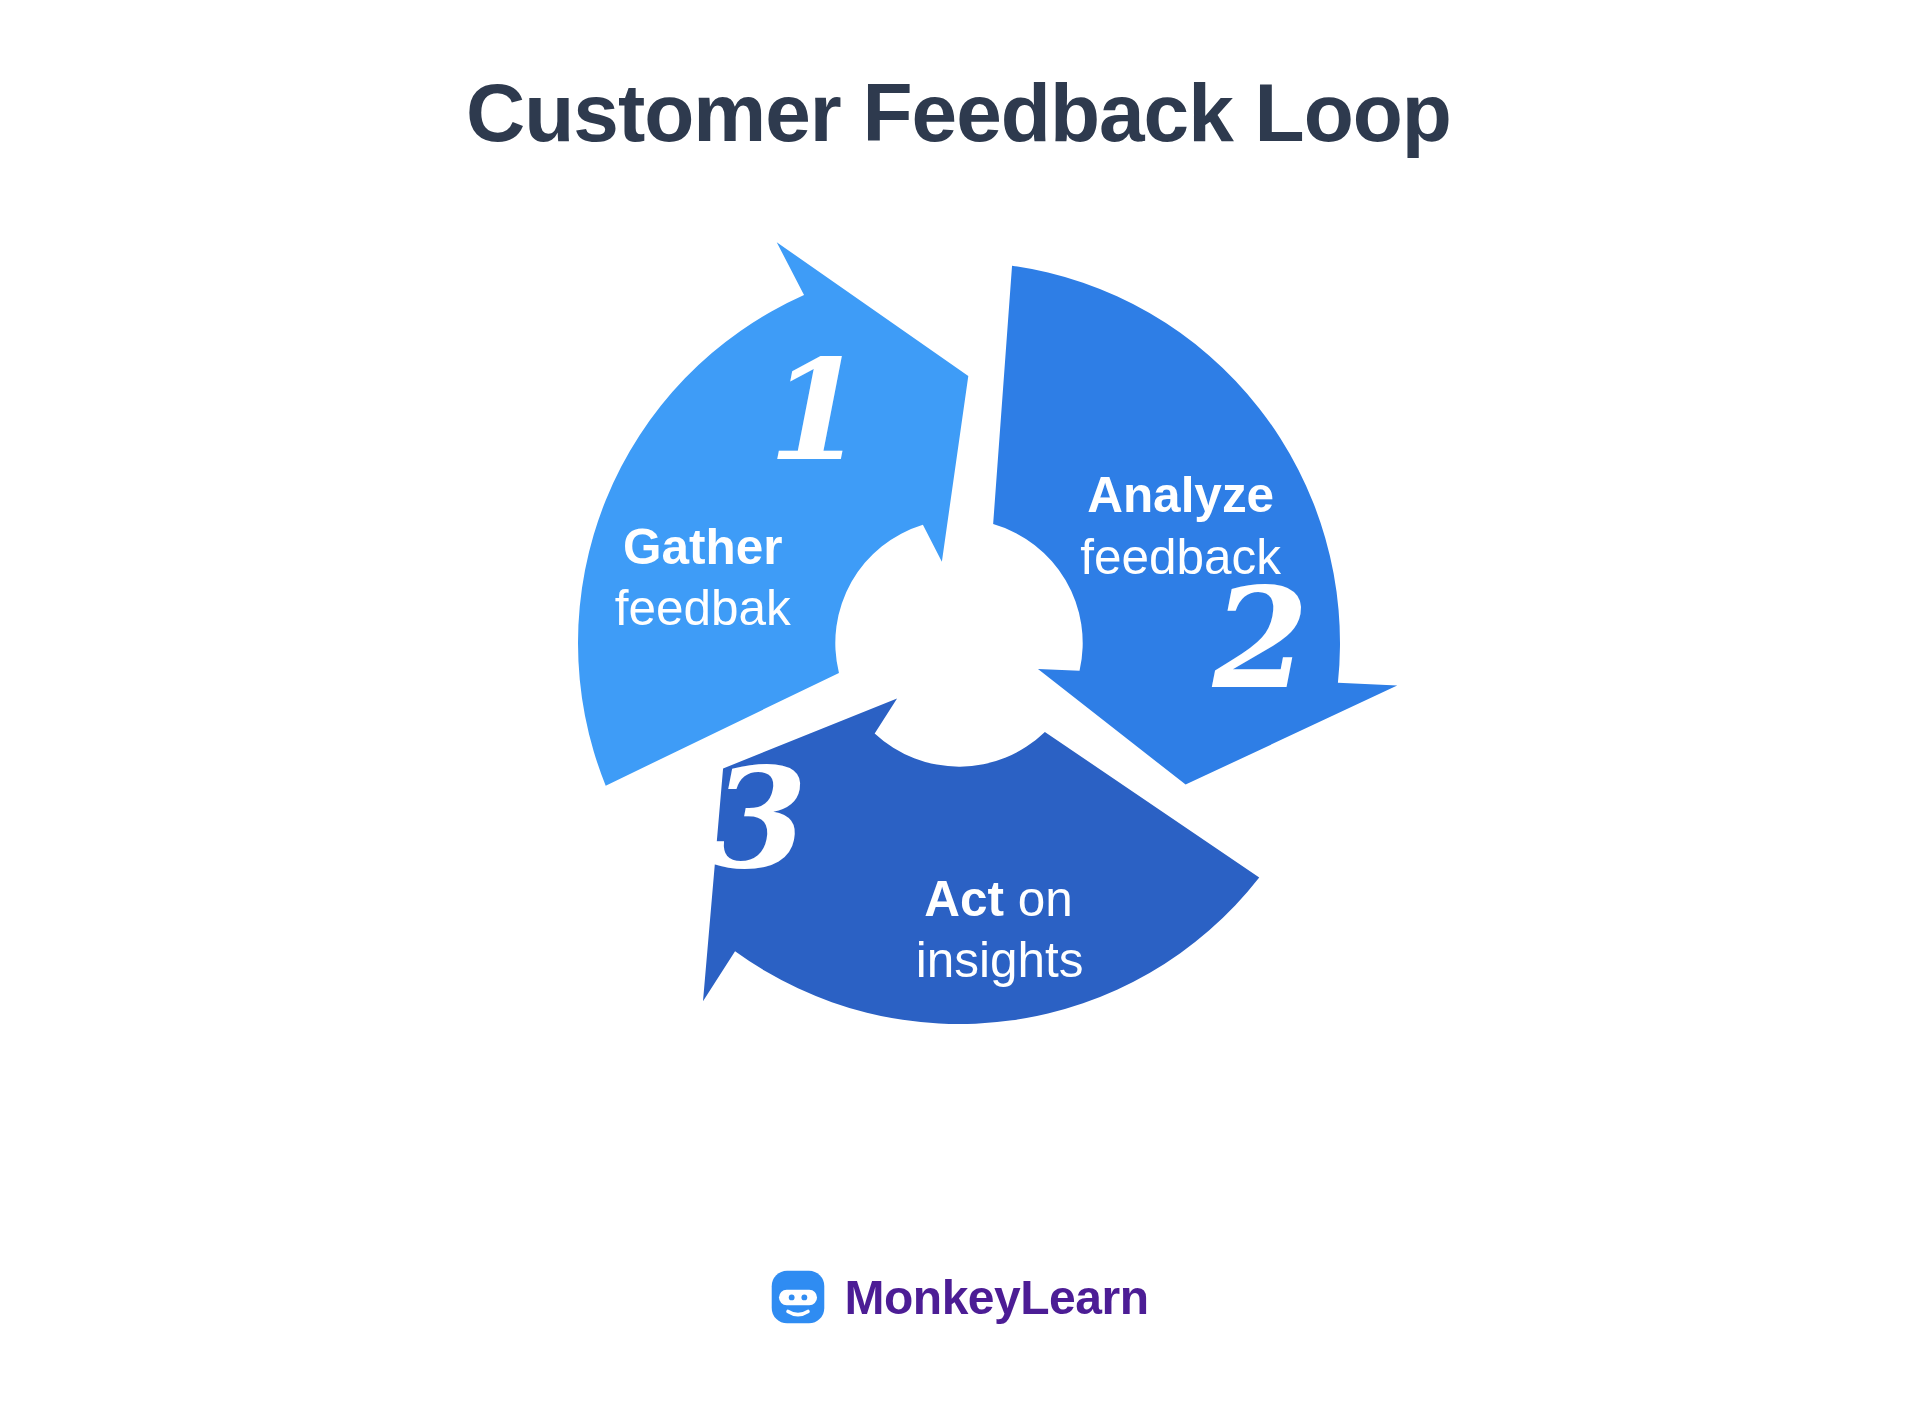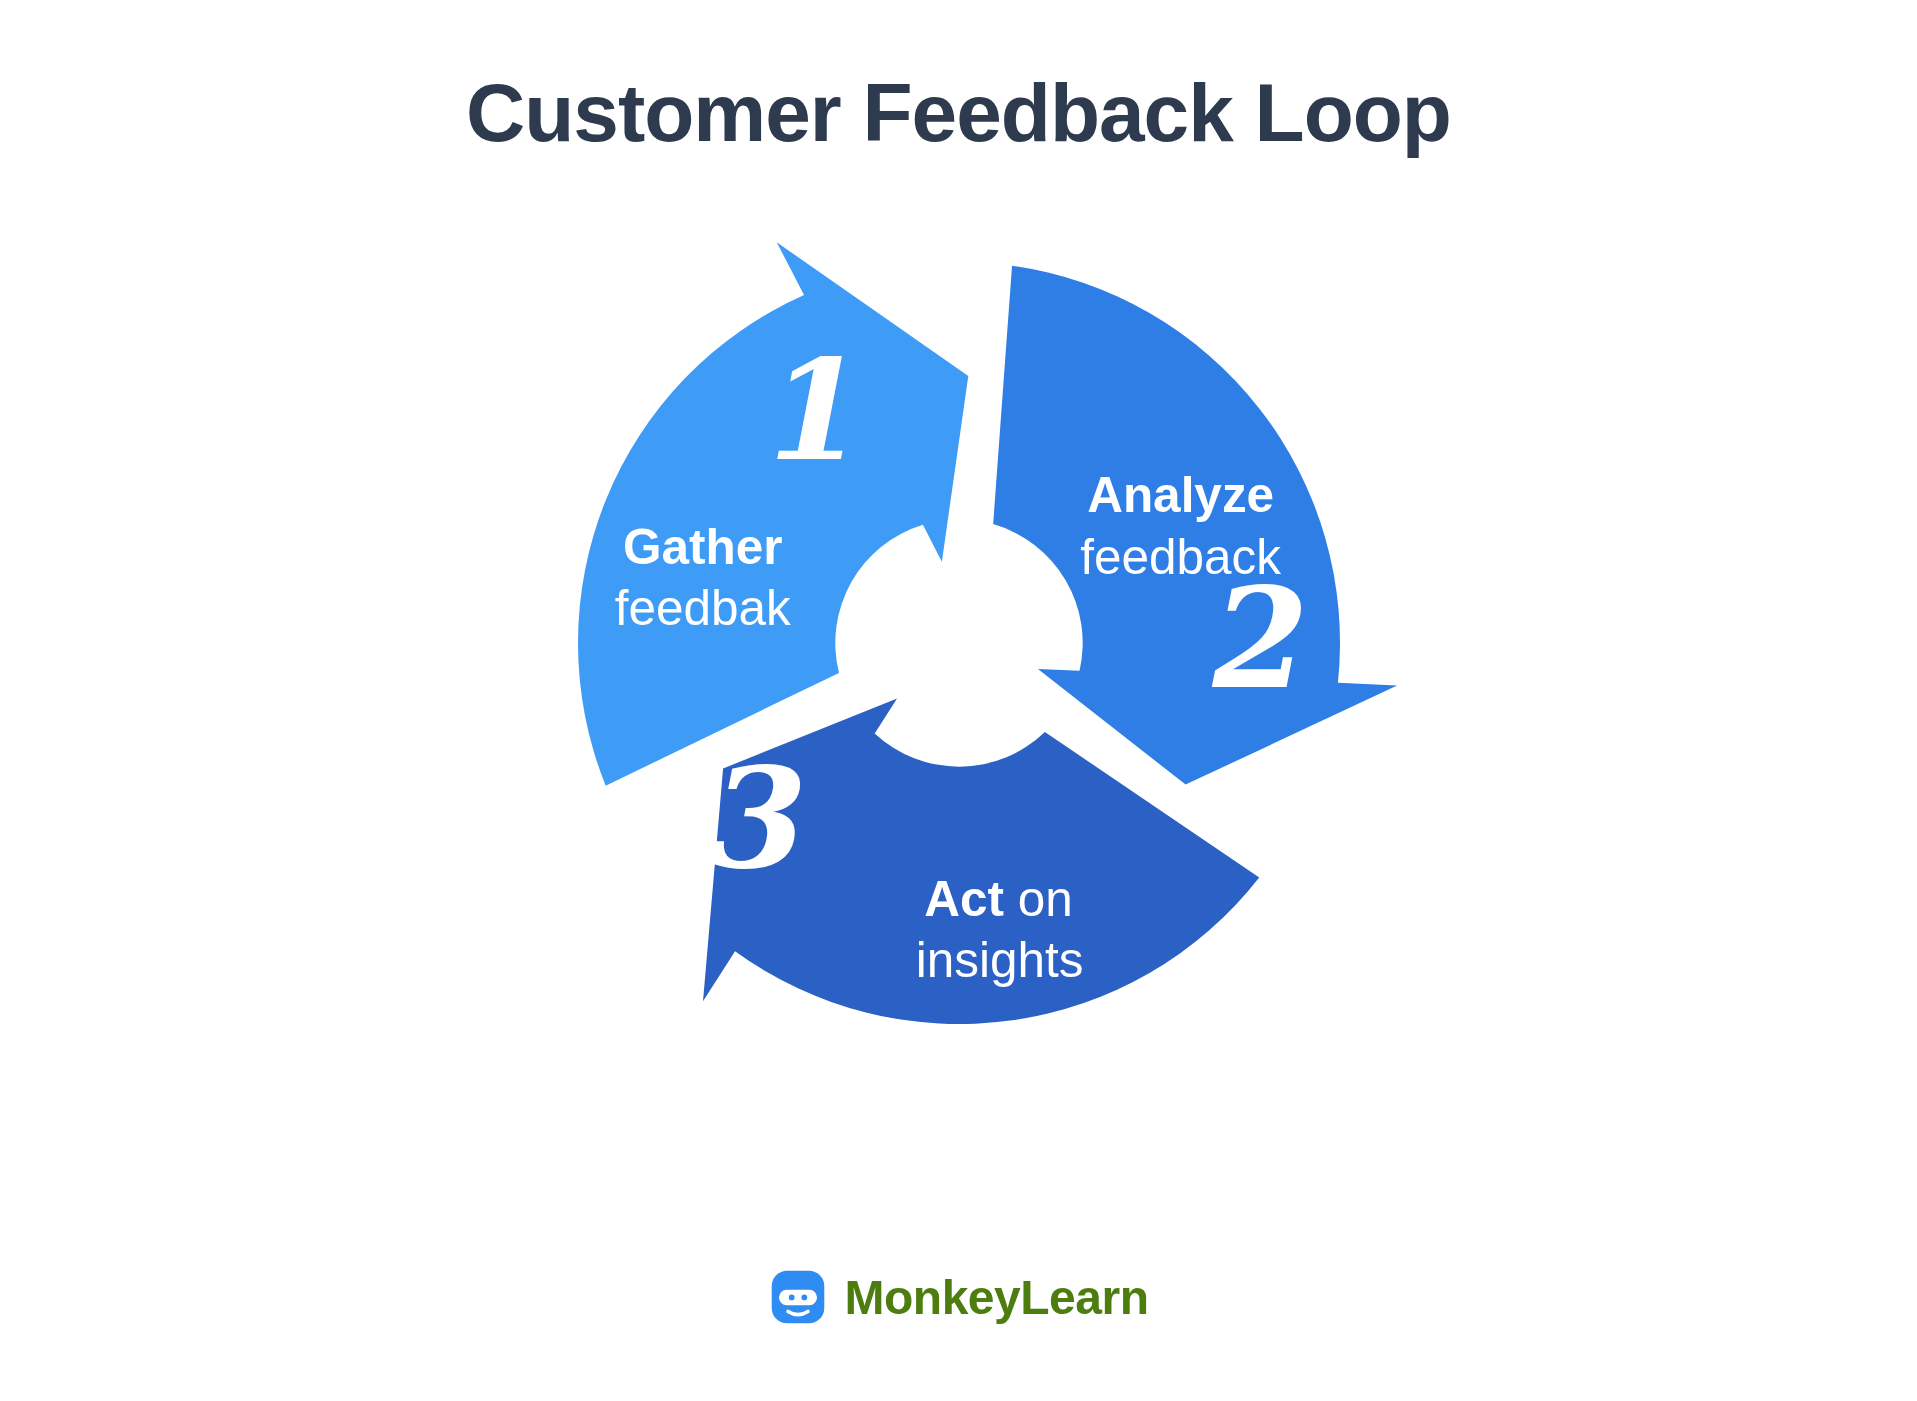--- a/index.html
+++ b/index.html
@@ -24,21 +24,21 @@
     font-family:"Liberation Sans",sans-serif;
     font-size:50px;font-weight:400;fill:#ffffff;
   }
   .b{font-weight:700;}
   .brand{
     display:flex;align-items:center;gap:18px;
     margin-top:150px;
   }
   .brand-name{
     font-family:"Liberation Sans",sans-serif;
-    font-weight:700;font-size:48px;color:#4d7c0f;
+    font-weight:700;font-size:48px;color:#4c1d95;
     letter-spacing:-0.5px;
   }
 </style>
 </head>
 <body>
 
 <div class="page">
 
   <h1 class="title">Customer Feedback Loop</h1>
 

